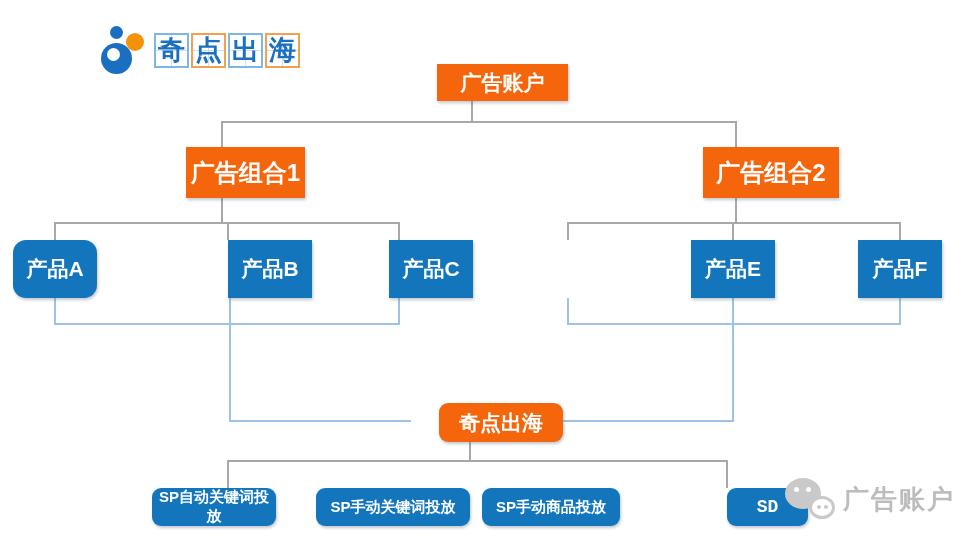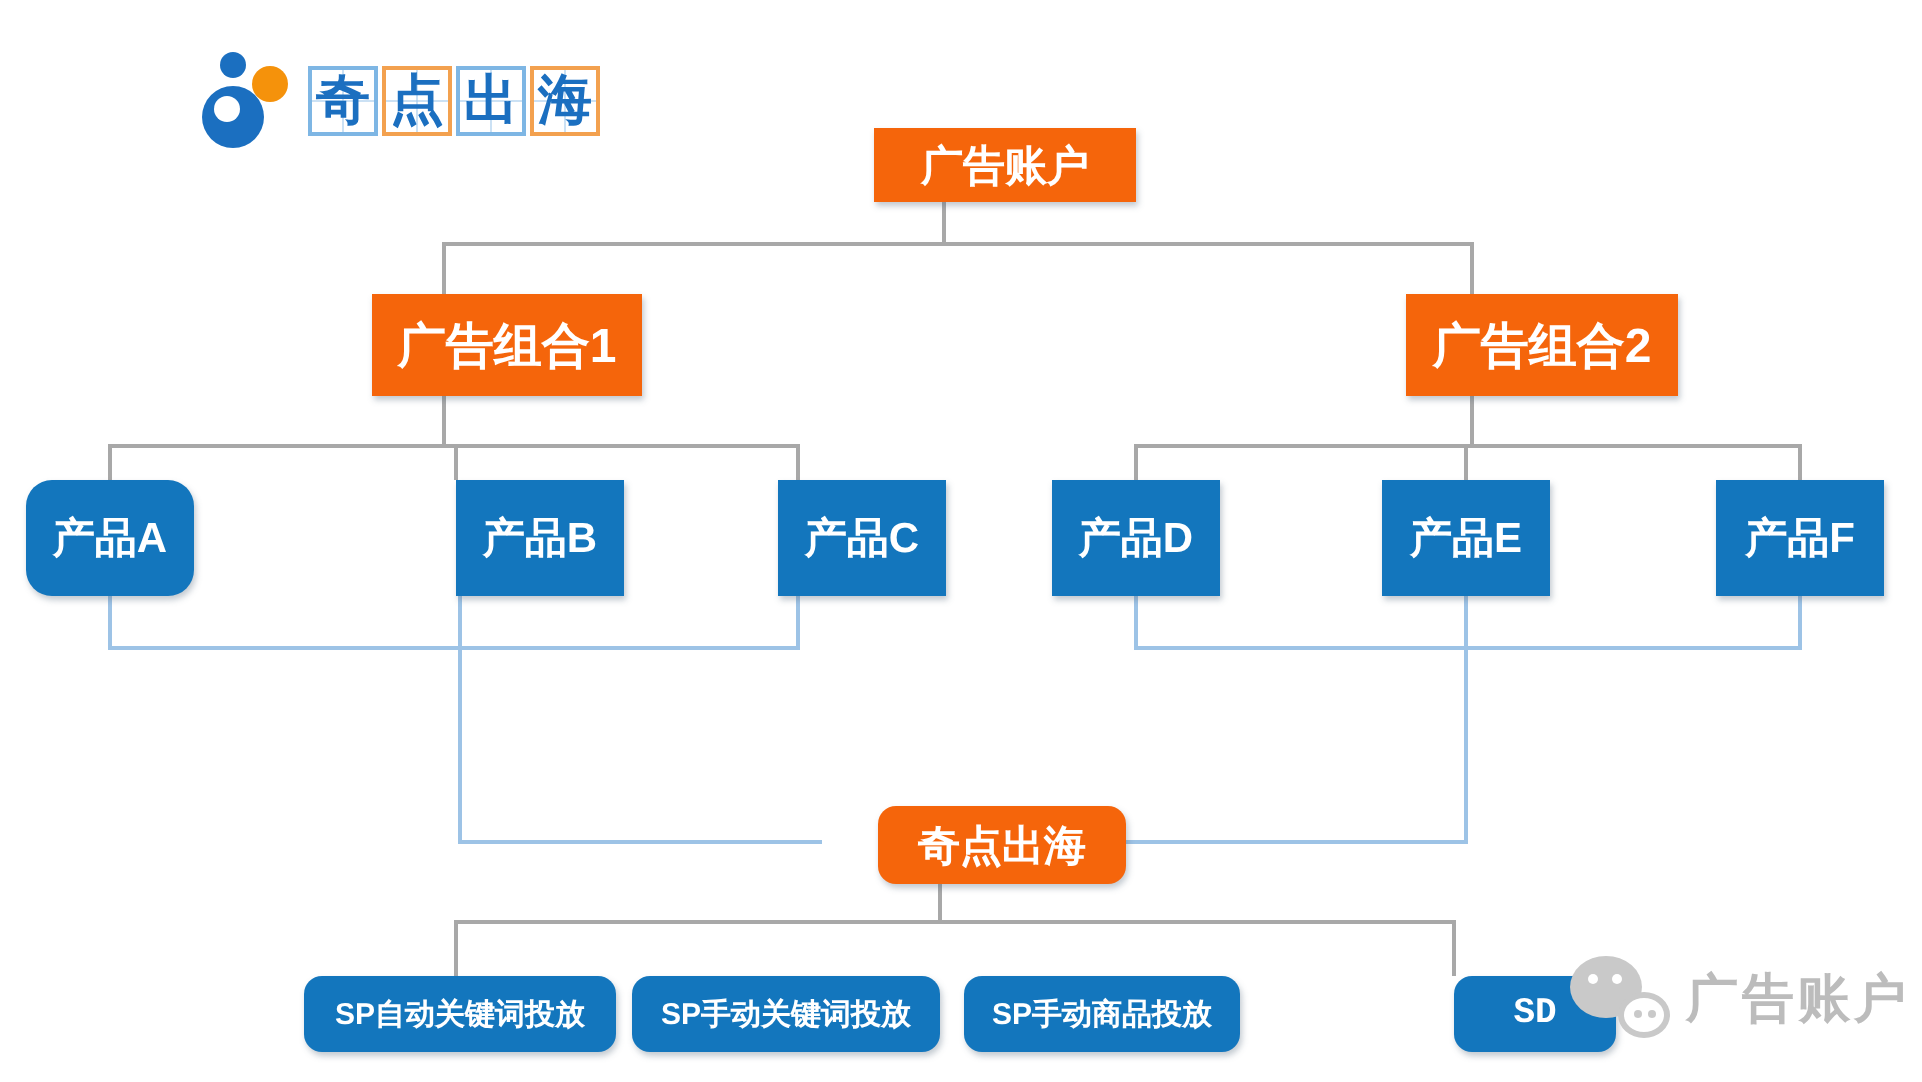--- a/index.html
+++ b/index.html
@@ -39,28 +39,28 @@
     position: absolute;
     display: flex; align-items: center; justify-content: center;
     color: #ffffff; font-weight: bold; text-align: center;
     box-shadow: 1px 2px 3px rgba(80,100,120,0.35);
   }
   .node.orange { background: #f5650b; margin-left: 31px; }
   .node.blue { background: #1376bd; }
   .node.rounded { border-radius: 9px; }
 
   .n-account  { left: 406px; top: 64px;  width: 131px; height: 37px; font-size: 21px; }
-  .n-port1    { left: 155px; top: 147px; width: 135px; height: 51px; font-size: 24px; }
+  .n-port1    { left: 155px; top: 147px; width: 119px; height: 51px; font-size: 24px; }
   .n-port2    { left: 672px; top: 147px; width: 136px; height: 51px; font-size: 24px; }
   .n-prod     { top: 240px; width: 84px; height: 58px; font-size: 21px; }
   .n-prodA { left: 13px; border-radius: 13px; }  .n-prodB { left: 188px; margin-left: 40px; } .n-prodC { left: 357px; margin-left: 32px; }
   .n-prodD { left: 526px; } .n-prodE { left: 691px; } .n-prodF { left: 858px; }
   .n-campaign { left: 408px; top: 403px; width: 124px; height: 39px; font-size: 21px; }
   .n-bottom   { top: 488px; height: 38px; font-size: 15px; }
-  .n-sp1 { left: 152px; width: 156px; }
+  .n-sp1 { left: 152px; width: 124px; }
   .n-sp2 { left: 316px; width: 154px; }
   .n-sp3 { left: 482px; width: 138px; }
   .n-sb  { left: 645px; width: 73px; font-size: 18px; }
   .n-sd  { left: 727px; width: 81px; font-size: 18px; font-family: Liberation Mono, monospace; }
 
   
   .line { position: absolute; }
   .line.gray { background: #a8a8a8; }
   .line.lblue { background: #9dc3e6; }
   .h { height: 2px; }
@@ -135,21 +135,20 @@
   <div class="line gray v" style="left:227px; top:460px; height:28px;"></div>
   <div class="line gray v" style="left:726px; top:460px; height:28px;"></div>
 
   <div class="node orange n-account">广告账户</div>
   <div class="node orange n-port1">广告组合1</div>
   <div class="node orange n-port2">广告组合2</div>
 
   <div class="node blue n-prod n-prodA">产品A</div>
   <div class="node blue n-prod n-prodB">产品B</div>
   <div class="node blue n-prod n-prodC">产品C</div>
-  <div class="node blue n-prod n-prodD">产品D</div>
   <div class="node blue n-prod n-prodE">产品E</div>
   <div class="node blue n-prod n-prodF">产品F</div>
 
   <div class="node orange rounded n-campaign">奇点出海</div>
 
   <div class="node blue rounded n-bottom n-sp1">SP自动关键词投放</div>
   <div class="node blue rounded n-bottom n-sp2">SP手动关键词投放</div>
   <div class="node blue rounded n-bottom n-sp3">SP手动商品投放</div>
   <div class="node blue rounded n-bottom n-sd">SD</div>
 

